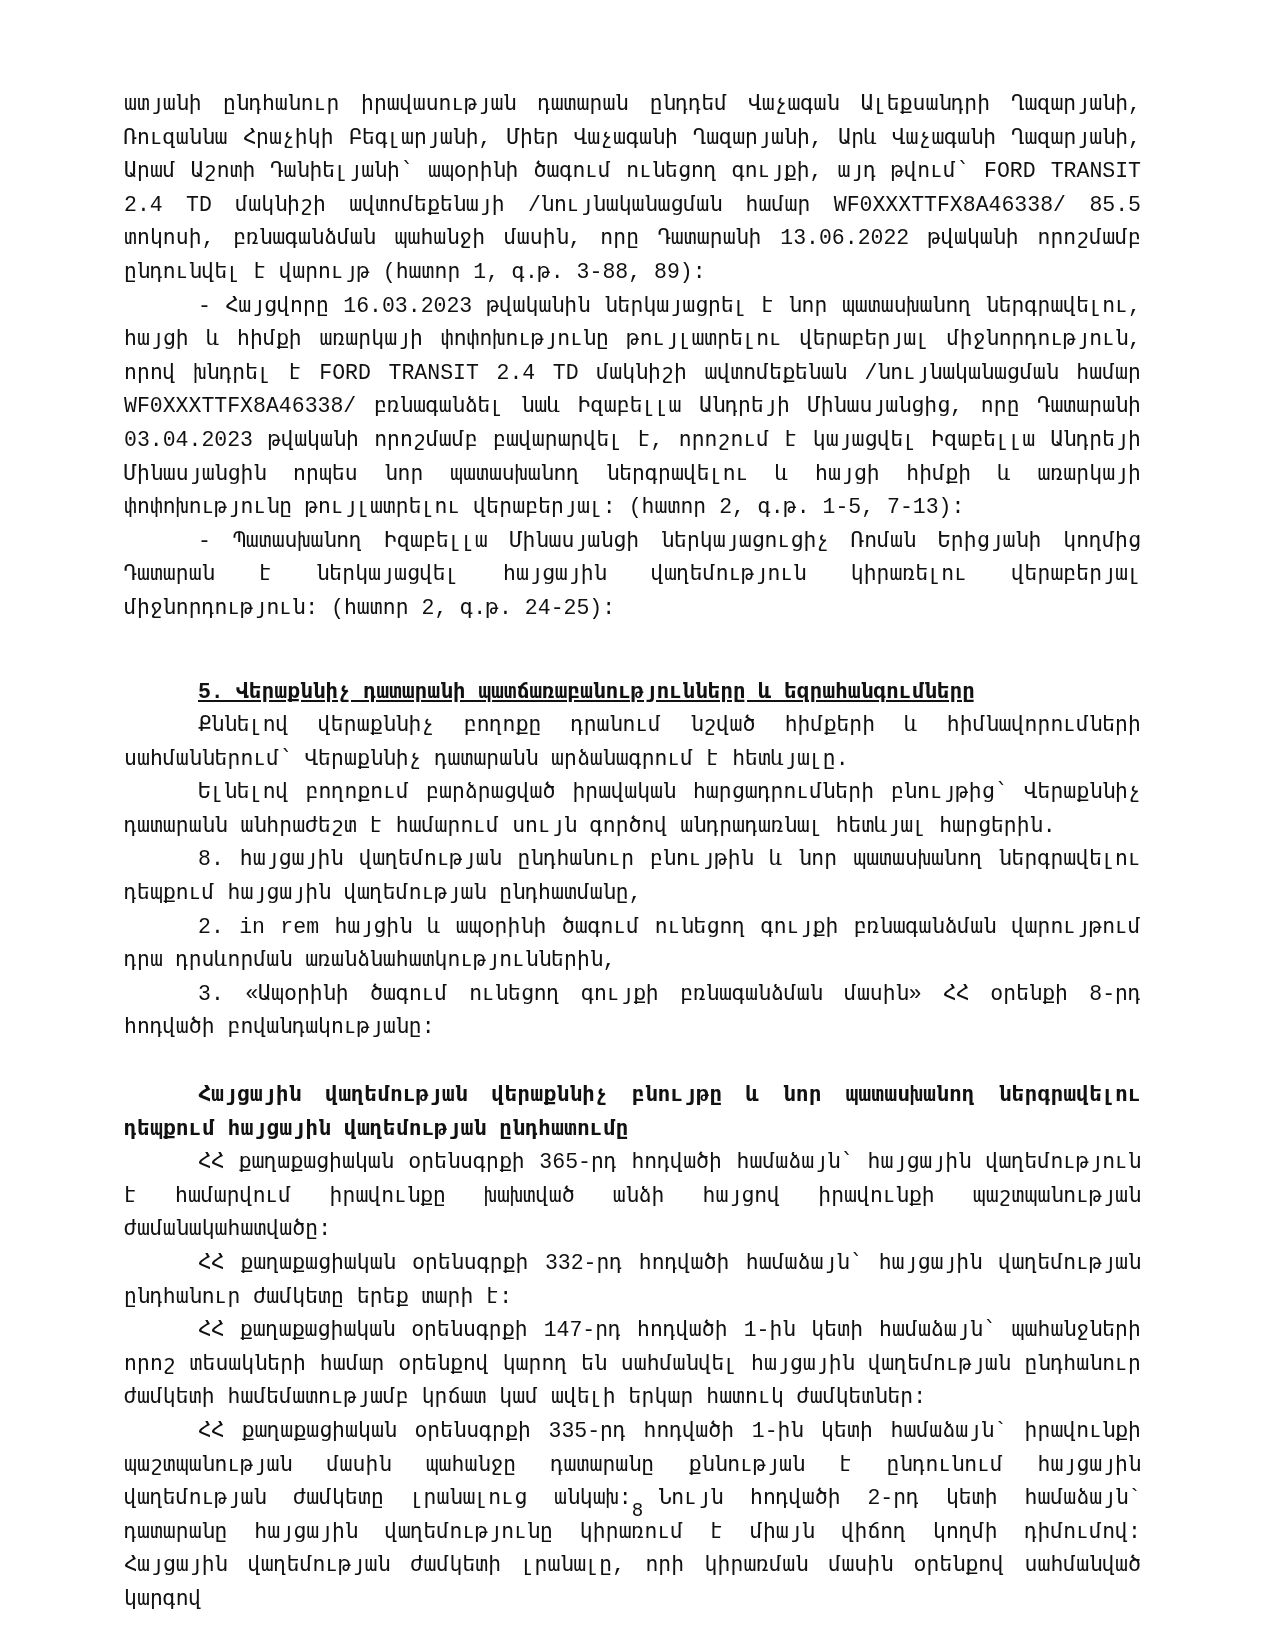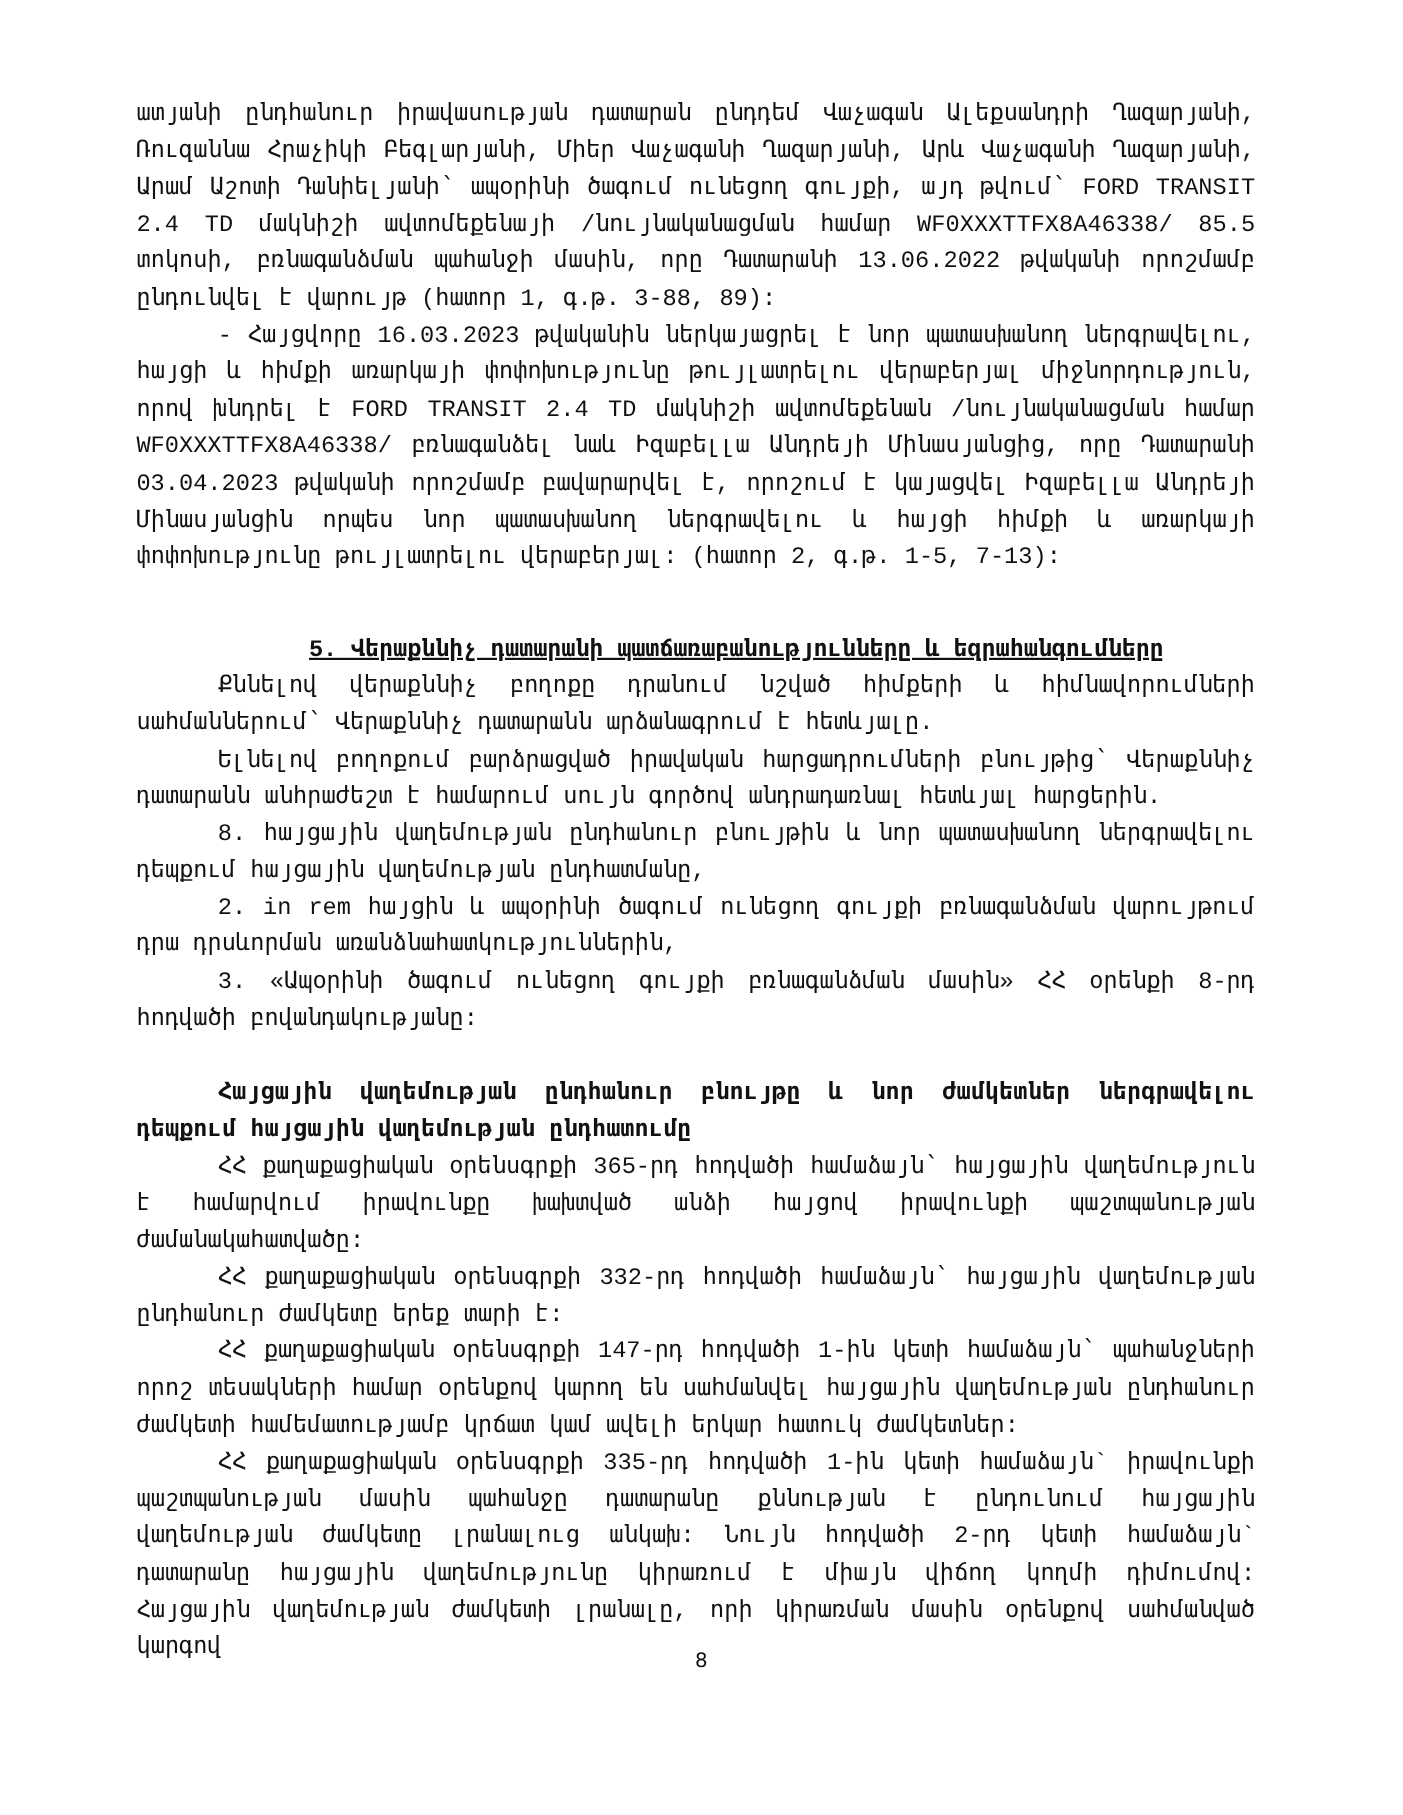--- a/index.html
+++ b/index.html
@@ -8,47 +8,48 @@
     position: absolute; left: 124px; top: 88px; width: 1017px;
     font-family: "DejaVu Serif", "Liberation Serif", serif;
     font-size: 21.5px; line-height: 33.6px; color: #111111;
     text-align: justify;
   }
   .page p { margin: 0; font-family: Liberation Mono, monospace; }
   .indent { text-indent: 74px; }
   .gap-lg { height: 50px; }
   .gap-md { height: 34px; }
   .heading {
-    font-weight: bold; text-decoration: underline; text-align: center;
+    font-weight: bold; text-decoration: underline; text-align: left;
     text-indent: 74px; letter-spacing: -0.2px;
   }
   .subheading { font-weight: bold; text-indent: 74px; }
   .page-number {
     position: absolute; left: 0; width: 1275px; top: 1499px; text-align: center;
     font-family: "DejaVu Sans", "Liberation Sans", sans-serif; font-size: 18px; color: #111111;
   }
 </style>
 </head>
 <body>
 
 <div class="page">
   <p>ատյանի ընդհանուր իրավասության դատարան ընդդեմ Վաչագան Ալեքսանդրի Ղազարյանի, Ռուզաննա Հրաչիկի Բեգլարյանի, Միեր Վաչագանի Ղազարյանի, Արև Վաչագանի Ղազարյանի, Արամ Աշոտի Դանիելյանի՝ ապօրինի ծագում ունեցող գույքի, այդ թվում՝ FORD TRANSIT 2.4 TD մակնիշի ավտոմեքենայի /նույնականացման համար WF0XXXTTFX8A46338/ 85.5 տոկոսի, բռնագանձման պահանջի մասին, որը Դատարանի 13.06.2022 թվականի որոշմամբ ընդունվել է վարույթ (հատոր 1, գ.թ. 3-88, 89):</p>
   <p class="indent">- Հայցվորը 16.03.2023 թվականին ներկայացրել է նոր պատասխանող ներգրավելու, հայցի և հիմքի առարկայի փոփոխությունը թույլատրելու վերաբերյալ միջնորդություն, որով խնդրել է FORD TRANSIT 2.4 TD մակնիշի ավտոմեքենան /նույնականացման համար WF0XXXTTFX8A46338/ բռնագանձել նաև Իզաբելլա Անդրեյի Մինասյանցից, որը Դատարանի 03.04.2023 թվականի որոշմամբ բավարարվել է, որոշում է կայացվել Իզաբելլա Անդրեյի Մինասյանցին որպես նոր պատասխանող ներգրավելու և հայցի հիմքի և առարկայի փոփոխությունը թույլատրելու վերաբերյալ: (հատոր 2, գ.թ. 1-5, 7-13):</p>
+  <p class="indent">- Պատասխանող Իզաբելլա Մինասյանցի ներկայացուցիչ Ռոման Երիցյանի կողմից Դատարան է ներկայացվել հայցային վաղեմություն կիրառելու վերաբերյալ միջնորդություն: (հատոր 2, գ.թ. 24-25):</p>
 
   <div class="gap-lg"></div>
 
   <p class="heading">5. Վերաքննիչ դատարանի պատճառաբանությունները և եզրահանգումները</p>
   <p class="indent">Քննելով վերաքննիչ բողոքը դրանում նշված հիմքերի և հիմնավորումների սահմաններում՝ Վերաքննիչ դատարանն արձանագրում է հետևյալը.</p>
   <p class="indent">Ելնելով բողոքում բարձրացված իրավական հարցադրումների բնույթից՝ Վերաքննիչ դատարանն անհրաժեշտ է համարում սույն գործով անդրադառնալ հետևյալ հարցերին.</p>
   <p class="indent">8. հայցային վաղեմության ընդհանուր բնույթին և նոր պատասխանող ներգրավելու դեպքում հայցային վաղեմության ընդհատմանը,</p>
   <p class="indent">2. in rem հայցին և ապօրինի ծագում ունեցող գույքի բռնագանձման վարույթում դրա դրսևորման առանձնահատկություններին,</p>
   <p class="indent">3. «Ապօրինի ծագում ունեցող գույքի բռնագանձման մասին» ՀՀ օրենքի 8-րդ հոդվածի բովանդակությանը:</p>
 
   <div class="gap-md"></div>
 
-  <p class="subheading">Հայցային վաղեմության ընդհանուր բնույթը և նոր ժամկետներ ներգրավելու դեպքում հայցային վաղեմության ընդհատումը</p>
+  <p class="subheading">Հայցային վաղեմության վերաքննիչ բնույթը և նոր պատասխանող ներգրավելու դեպքում հայցային վաղեմության ընդհատումը</p>
   <p class="indent">ՀՀ քաղաքացիական օրենսգրքի 365-րդ հոդվածի համաձայն՝ հայցային վաղեմություն է համարվում իրավունքը խախտված անձի հայցով իրավունքի պաշտպանության ժամանակահատվածը:</p>
   <p class="indent">ՀՀ քաղաքացիական օրենսգրքի 332-րդ հոդվածի համաձայն՝ հայցային վաղեմության ընդհանուր ժամկետը երեք տարի է:</p>
   <p class="indent">ՀՀ քաղաքացիական օրենսգրքի 147-րդ հոդվածի 1-ին կետի համաձայն՝ պահանջների որոշ տեսակների համար օրենքով կարող են սահմանվել հայցային վաղեմության ընդհանուր ժամկետի համեմատությամբ կրճատ կամ ավելի երկար հատուկ ժամկետներ:</p>
   <p class="indent">ՀՀ քաղաքացիական օրենսգրքի 335-րդ հոդվածի 1-ին կետի համաձայն` իրավունքի պաշտպանության մասին պահանջը դատարանը քննության է ընդունում հայցային վաղեմության ժամկետը լրանալուց անկախ: Նույն հոդվածի 2-րդ կետի համաձայն` դատարանը հայցային վաղեմությունը կիրառում է միայն վիճող կողմի դիմումով: Հայցային վաղեմության ժամկետի լրանալը, որի կիրառման մասին օրենքով սահմանված կարգով</p>
 </div>
 
 <div class="page-number">8</div>
 
 </body></html>

